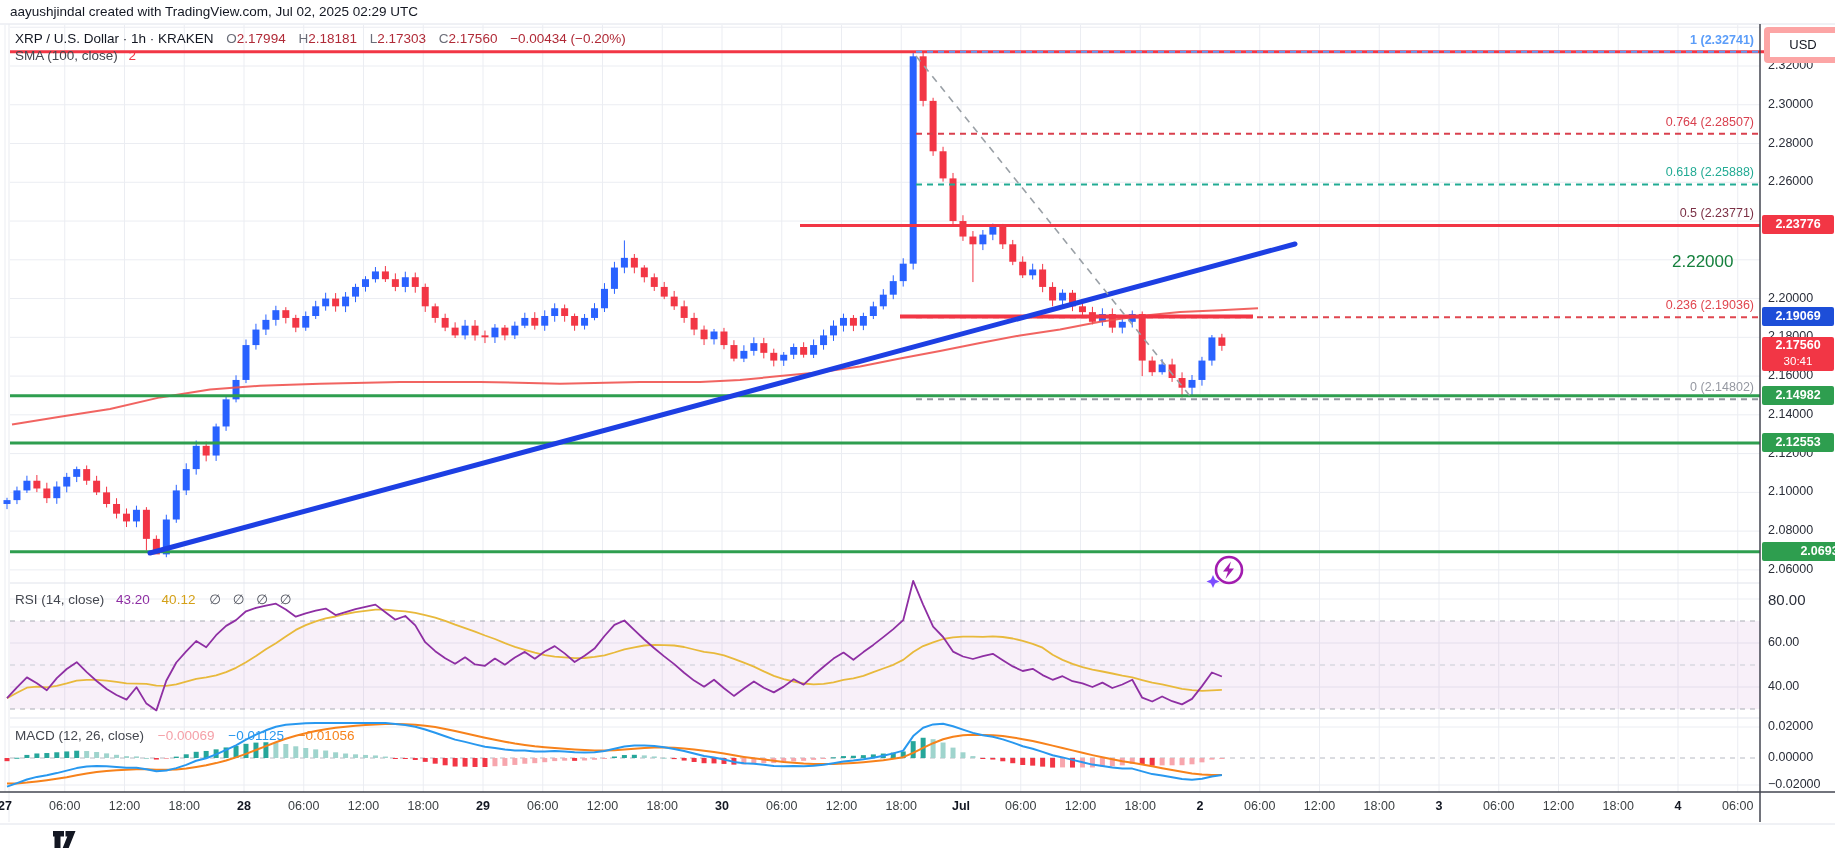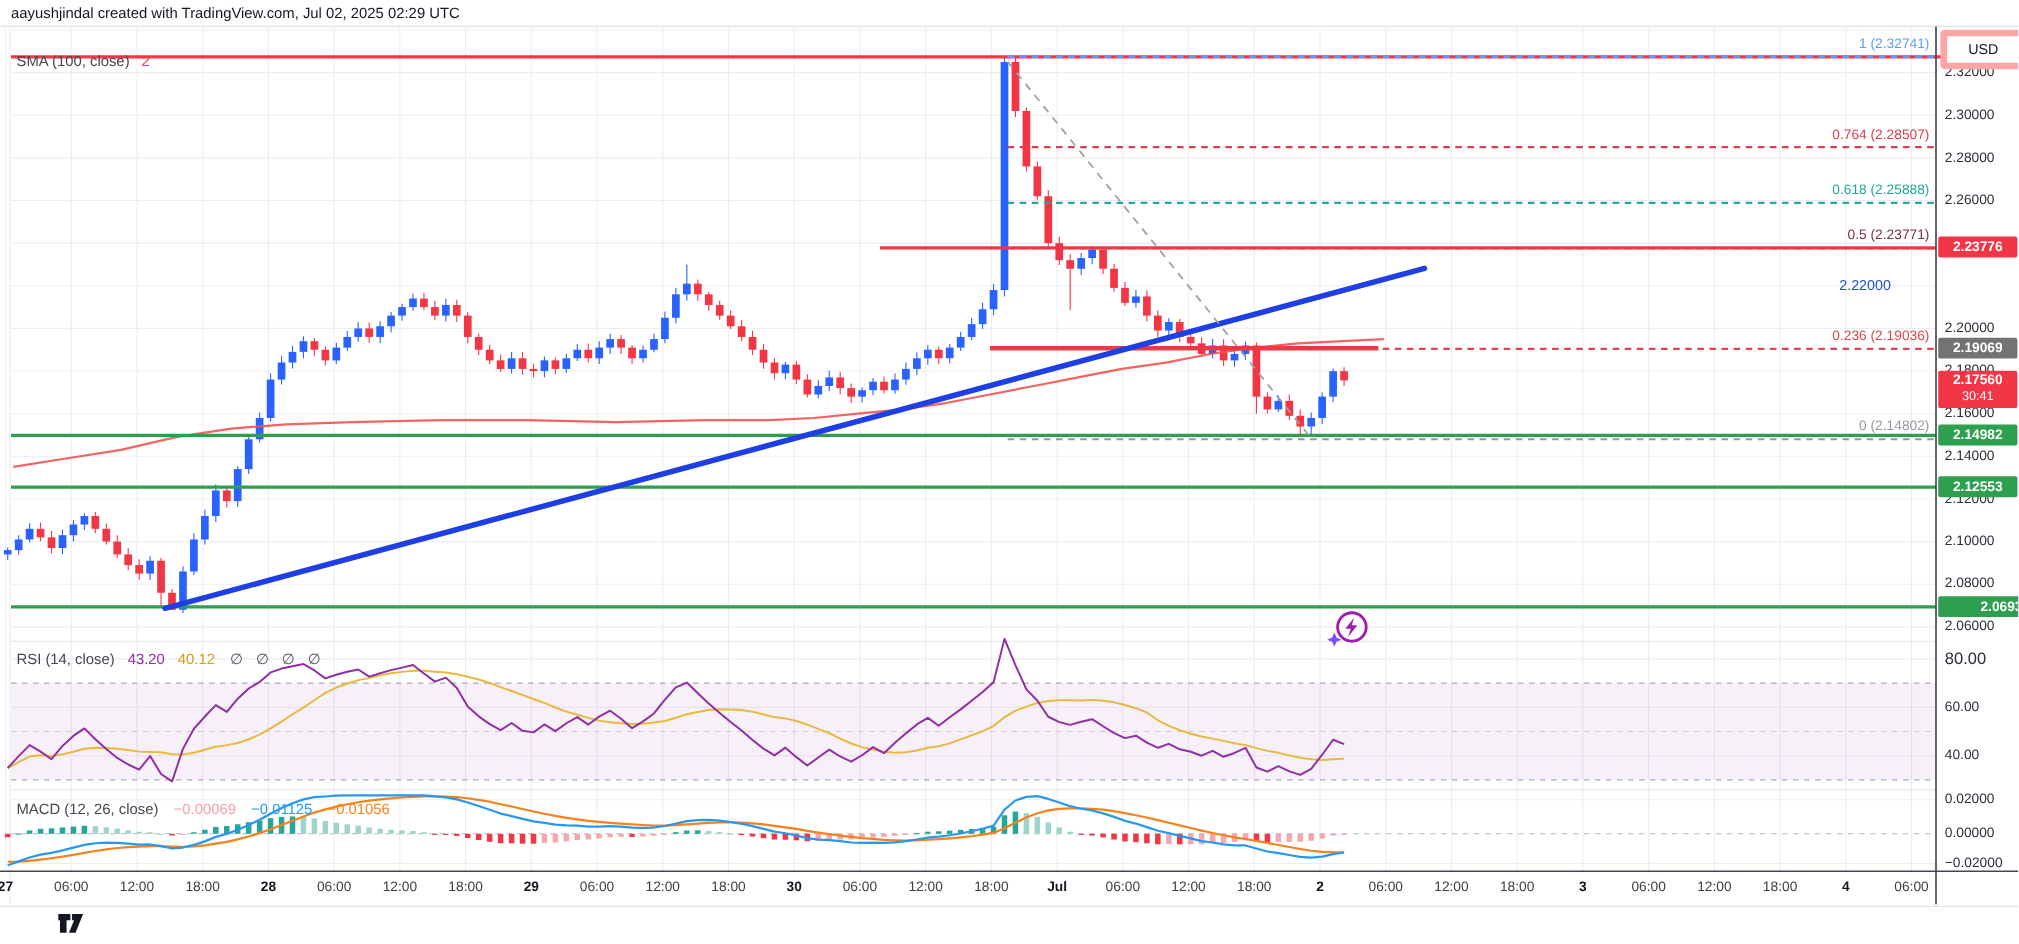--- a/index.html
+++ b/index.html
@@ -478,20 +478,28 @@
       <rect x="1189.502" y="758" width="5" height="6.312472389936033" fill="#f7a6ad"></rect>
       <rect x="1199.46" y="758" width="5" height="4.339423786179623" fill="#f7a6ad"></rect>
       <rect x="1209.4180000000001" y="758" width="5" height="1.620175424517015" fill="#f7a6ad"></rect>
       <rect x="1219.376" y="758" width="5" height="1" fill="#f7a6ad"></rect>
       <polyline points="7.0,783.4 17.0,783.4 26.9,782.6 36.9,781.5 46.8,780.2 56.8,778.8 66.7,777.2 76.7,775.3 86.7,773.6 96.6,772.1 106.6,770.9 116.5,770.2 126.5,769.7 136.5,769.3 146.4,769.3 156.4,769.7 166.3,769.8 176.3,769.5 186.2,768.6 196.2,767.0 206.2,765.3 216.1,763.1 226.1,760.5 236.0,757.4 246.0,753.9 256.0,750.0 265.9,746.1 275.9,742.2 285.8,738.7 295.8,735.8 305.7,733.3 315.7,731.1 325.7,729.3 335.6,727.8 345.6,726.7 355.5,725.8 365.5,725.0 375.4,724.4 385.4,724.0 395.4,724.0 405.3,724.2 415.3,724.7 425.2,725.7 435.2,727.1 445.2,728.9 455.1,731.1 465.1,733.2 475.0,735.5 485.0,737.7 494.9,739.8 504.9,741.7 514.9,743.5 524.8,744.9 534.8,746.2 544.7,747.2 554.7,748.0 564.6,748.7 574.6,749.4 584.6,750.0 594.5,750.5 604.5,750.6 614.4,750.2 624.4,749.5 634.4,748.7 644.3,748.0 654.3,747.6 664.2,747.6 674.2,747.8 684.1,748.5 694.1,749.5 704.1,750.8 714.0,752.1 724.0,753.6 733.9,755.3 743.9,756.9 753.9,758.3 763.8,759.6 773.8,760.8 783.7,761.9 793.7,762.7 803.6,763.5 813.6,763.9 823.6,764.1 833.5,763.9 843.5,763.4 853.4,762.9 863.4,762.2 873.3,761.3 883.3,760.2 893.3,758.8 903.2,757.2 913.2,752.9 923.1,747.9 933.1,743.2 943.1,739.3 953.0,736.7 963.0,735.3 972.9,734.8 982.9,734.9 992.8,735.3 1002.8,736.1 1012.8,737.4 1022.7,739.2 1032.7,741.1 1042.6,743.2 1052.6,745.6 1062.5,748.0 1072.5,750.4 1082.5,752.7 1092.4,755.1 1102.4,757.3 1112.3,759.3 1122.3,761.2 1132.3,762.7 1142.2,764.4 1152.2,766.3 1162.1,768.2 1172.1,770.0 1182.0,771.8 1192.0,773.4 1202.0,774.5 1211.9,774.9 1221.9,774.9" fill="none" stroke="#f7821b" stroke-width="2" stroke-linejoin="round"></polyline>
       <polyline points="7.0,786.6 17.0,783.1 26.9,779.5 36.9,776.9 46.8,775.3 56.8,773.1 66.7,770.6 76.7,768.1 86.7,766.6 96.6,766.1 106.6,766.3 116.5,767.0 126.5,767.8 136.5,767.7 146.4,769.2 156.4,771.2 166.3,770.5 176.3,768.1 186.2,764.9 196.2,760.8 206.2,758.2 216.1,754.4 226.1,749.9 236.0,745.3 246.0,739.7 256.0,734.6 265.9,730.3 275.9,726.7 285.8,724.7 295.8,724.1 305.7,723.3 315.7,723.0 325.7,723.0 335.6,723.0 345.6,723.0 355.5,723.0 365.5,723.0 375.4,723.0 385.4,723.0 395.4,724.0 405.3,725.0 415.3,726.7 425.2,729.5 435.2,732.8 445.2,736.2 455.1,739.6 465.1,741.9 475.0,744.4 485.0,746.7 494.9,748.0 504.9,749.6 514.9,750.4 524.8,750.6 534.8,751.4 544.7,751.4 554.7,751.1 564.6,751.4 574.6,752.3 584.6,752.6 594.5,752.3 604.5,750.9 614.4,748.7 624.4,746.5 634.4,745.5 644.3,745.4 654.3,746.1 664.2,747.3 674.2,748.9 684.1,751.0 694.1,753.5 704.1,756.0 714.0,757.5 724.0,759.5 733.9,761.9 743.9,763.3 753.9,763.8 763.8,764.7 773.8,765.9 783.7,766.3 793.7,766.1 803.6,766.3 813.6,765.8 823.6,764.7 833.5,763.2 843.5,761.5 853.4,760.6 863.4,759.3 873.3,757.7 883.3,755.7 893.3,753.4 903.2,750.6 913.2,736.1 923.1,727.7 933.1,724.4 943.1,723.8 953.0,726.3 963.0,729.6 972.9,732.9 982.9,735.2 992.8,736.8 1002.8,739.4 1012.8,742.6 1022.7,746.2 1032.7,748.7 1042.6,751.9 1052.6,755.2 1062.5,757.4 1072.5,759.9 1082.5,762.2 1092.4,764.6 1102.4,765.9 1112.3,767.6 1122.3,768.5 1132.3,768.6 1142.2,771.4 1152.2,774.1 1162.1,775.6 1172.1,777.3 1182.0,779.0 1192.0,779.7 1202.0,778.8 1211.9,776.5 1221.9,775.0" fill="none" stroke="#2898ef" stroke-width="2" stroke-linejoin="round"></polyline>
       <line x1="1760" y1="24" x2="1760" y2="822" stroke="#434651" stroke-width="1.5"></line>
       <line x1="0" y1="792" x2="1835" y2="792" stroke="#434651" stroke-width="1.5"></line>
     </svg>
 
+  <div class="abs legend1">
+    <span class="sym">XRP / U.S. Dollar · 1h · KRAKEN</span>
+    <span class="k">O</span><span class="v">2.17994</span>
+    <span class="k">H</span><span class="v">2.18181</span>
+    <span class="k">L</span><span class="v">2.17303</span>
+    <span class="k">C</span><span class="v">2.17560</span>
+    <span class="chg">−0.00434 (−0.20%)</span>
+  </div>
 
   <div class="abs legend2">
     <span>SMA (100, close)</span>
     <span class="v">2</span>
   </div>
 
   <div class="abs paneleg" style="left:15px;top:591px;">
     <span>RSI (14, close)</span>
     <span style="color:#8e2fa3;margin-left:8px;">43.20</span>
     <span style="color:#d4a017;margin-left:8px;">40.12</span>
@@ -510,37 +518,37 @@
   <div id="cur-badge">
     <div class="p">2.17560</div>
     <div class="c">30:41</div>
   </div>
 
   <div id="axis-overlays">
       <div style="position: absolute; left: 1768px; top: 58px; font-size: 12.5px; color: rgb(42, 46, 57); z-index: 3;">2.32000</div>
       <div style="position: absolute; left: 1768px; top: 96.76px; font-size: 12.5px; color: rgb(42, 46, 57); z-index: 3;">2.30000</div>
       <div style="position: absolute; left: 1768px; top: 135.52px; font-size: 12.5px; color: rgb(42, 46, 57); z-index: 3;">2.28000</div>
       <div style="position: absolute; left: 1768px; top: 174.28px; font-size: 12.5px; color: rgb(42, 46, 57); z-index: 3;">2.26000</div>
-      <div style="position: absolute; left: 1672px; top: 251.8px; font-size: 13px; color: #1d4ed8; z-index: 3;">2.22000</div>
+      <div style="position: absolute; left: 1672px; top: 251.8px; font-size: 17px; color: #15803d; z-index: 3;">2.22000</div>
       <div style="position: absolute; left: 1768px; top: 290.56px; font-size: 12.5px; color: rgb(42, 46, 57); z-index: 3;">2.20000</div>
       <div style="position: absolute; left: 1768px; top: 329.32px; font-size: 12.5px; color: rgb(42, 46, 57); z-index: 3;">2.18000</div>
       <div style="position: absolute; left: 1768px; top: 368.08px; font-size: 12.5px; color: rgb(42, 46, 57); z-index: 3;">2.16000</div>
       <div style="position: absolute; left: 1768px; top: 406.84px; font-size: 12.5px; color: rgb(42, 46, 57); z-index: 3;">2.14000</div>
       <div style="position: absolute; left: 1768px; top: 445.6px; font-size: 12.5px; color: rgb(42, 46, 57); z-index: 3;">2.12000</div>
       <div style="position: absolute; left: 1768px; top: 484.36px; font-size: 12.5px; color: rgb(42, 46, 57); z-index: 3;">2.10000</div>
       <div style="position: absolute; left: 1768px; top: 523.12px; font-size: 12.5px; color: rgb(42, 46, 57); z-index: 3;">2.08000</div>
       <div style="position: absolute; left: 1768px; top: 561.88px; font-size: 12.5px; color: rgb(42, 46, 57); z-index: 3;">2.06000</div>
       <div style="position: absolute; left: 1768px; top: 591px; font-size: 15px; color: rgb(42, 46, 57); z-index: 3;">80.00</div>
       <div style="position: absolute; left: 1768px; top: 635px; font-size: 12.5px; color: rgb(42, 46, 57); z-index: 3;">60.00</div>
       <div style="position: absolute; left: 1768px; top: 679px; font-size: 12.5px; color: rgb(42, 46, 57); z-index: 3;">40.00</div>
       <div style="position: absolute; left: 1768px; top: 719px; font-size: 12.5px; color: rgb(42, 46, 57); z-index: 3;">0.02000</div>
       <div style="position: absolute; left: 1768px; top: 750px; font-size: 12.5px; color: rgb(42, 46, 57); z-index: 3;">0.00000</div>
       <div style="position: absolute; left: 1768px; top: 777px; font-size: 12.5px; color: rgb(42, 46, 57); z-index: 3;">−0.02000</div>
       <div style="position: absolute; left: 1762px; top: 215.381px; width: 72px; height: 19px; background: rgb(242, 54, 69); color: rgb(255, 255, 255); font-size: 12.5px; font-weight: 700; text-align: center; line-height: 19px; border-radius: 2px; z-index: 6;">2.23776</div>
-      <div style="position: absolute; left: 1762px; top: 306.603px; width: 72px; height: 19px; background: #737373; color: rgb(255, 255, 255); font-size: 12.5px; font-weight: 700; text-align: center; line-height: 19px; border-radius: 2px; z-index: 6;">2.19069</div>
+      <div style="position: absolute; left: 1762px; top: 306.603px; width: 72px; height: 19px; background: #1d4ed8; color: rgb(255, 255, 255); font-size: 12.5px; font-weight: 700; text-align: center; line-height: 19px; border-radius: 2px; z-index: 6;">2.19069</div>
       <div style="position: absolute; left: 1762px; top: 385.809px; width: 72px; height: 19px; background: rgb(46, 158, 79); color: rgb(255, 255, 255); font-size: 12.5px; font-weight: 700; text-align: center; line-height: 19px; border-radius: 2px; z-index: 6;">2.14982</div>
       <div style="position: absolute; left: 1762px; top: 432.883px; width: 72px; height: 19px; background: rgb(46, 158, 79); color: rgb(255, 255, 255); font-size: 12.5px; font-weight: 700; text-align: center; line-height: 19px; border-radius: 2px; z-index: 6;">2.12553</div>
       <div style="position: absolute; left: 1762px; top: 541.682px; width: 72px; height: 19px; background: rgb(46, 158, 79); color: rgb(255, 255, 255); font-size: 12.5px; font-weight: 700; text-align: center; line-height: 19px; border-radius: 2px; z-index: 6; padding-left: 25px;">2.06939</div>
     </div>
   <div id="time-overlays">
       <div style="position: absolute; left: 5px; top: 799px; font-size: 12.5px; transform: translateX(-50%); z-index: 3; font-weight: 700; color: rgb(19, 23, 34);">27</div>
       <div style="position: absolute; left: 64.75px; top: 799px; font-size: 12.5px; transform: translateX(-50%); z-index: 3; color: rgb(60, 64, 67);">06:00</div>
       <div style="position: absolute; left: 124.5px; top: 799px; font-size: 12.5px; transform: translateX(-50%); z-index: 3; color: rgb(60, 64, 67);">12:00</div>
       <div style="position: absolute; left: 184.25px; top: 799px; font-size: 12.5px; transform: translateX(-50%); z-index: 3; color: rgb(60, 64, 67);">18:00</div>
       <div style="position: absolute; left: 244px; top: 799px; font-size: 12.5px; transform: translateX(-50%); z-index: 3; font-weight: 700; color: rgb(19, 23, 34);">28</div>
@@ -564,21 +572,21 @@
       <div style="position: absolute; left: 1319.5px; top: 799px; font-size: 12.5px; transform: translateX(-50%); z-index: 3; color: rgb(60, 64, 67);">12:00</div>
       <div style="position: absolute; left: 1379.25px; top: 799px; font-size: 12.5px; transform: translateX(-50%); z-index: 3; color: rgb(60, 64, 67);">18:00</div>
       <div style="position: absolute; left: 1439px; top: 799px; font-size: 12.5px; transform: translateX(-50%); z-index: 3; font-weight: 700; color: rgb(19, 23, 34);">3</div>
       <div style="position: absolute; left: 1498.75px; top: 799px; font-size: 12.5px; transform: translateX(-50%); z-index: 3; color: rgb(60, 64, 67);">06:00</div>
       <div style="position: absolute; left: 1558.5px; top: 799px; font-size: 12.5px; transform: translateX(-50%); z-index: 3; color: rgb(60, 64, 67);">12:00</div>
       <div style="position: absolute; left: 1618.25px; top: 799px; font-size: 12.5px; transform: translateX(-50%); z-index: 3; color: rgb(60, 64, 67);">18:00</div>
       <div style="position: absolute; left: 1678px; top: 799px; font-size: 12.5px; transform: translateX(-50%); z-index: 3; font-weight: 700; color: rgb(19, 23, 34);">4</div>
       <div style="position: absolute; left: 1737.75px; top: 799px; font-size: 12.5px; transform: translateX(-50%); z-index: 3; color: rgb(60, 64, 67);">06:00</div>
     </div>
   <div id="fib-overlays">
-      <div style="position: absolute; left: 1754px; top: 32.6394px; font-size: 12.5px; color: rgb(91, 157, 249); transform: translateX(-100%); z-index: 4; white-space: nowrap;">1 (2.32741)</div>
+      <div style="position: absolute; left: 1754px; top: 32.6394px; font-size: 12.5px; color: rgb(91, 157, 249); transform: translateX(-100%); z-index: 4; white-space: nowrap; font-weight: bold;">1 (2.32741)</div>
       <div style="position: absolute; left: 1754px; top: 114.694px; font-size: 12.5px; color: rgb(217, 64, 78); transform: translateX(-100%); z-index: 4; white-space: nowrap;">0.764 (2.28507)</div>
       <div style="position: absolute; left: 1754px; top: 165.451px; font-size: 12.5px; color: rgb(34, 171, 148); transform: translateX(-100%); z-index: 4; white-space: nowrap;">0.618 (2.25888)</div>
       <div style="position: absolute; left: 1754px; top: 206.478px; font-size: 12.5px; color: rgb(123, 48, 69); transform: translateX(-100%); z-index: 4; white-space: nowrap;">0.5 (2.23771)</div>
       <div style="position: absolute; left: 1754px; top: 298.242px; font-size: 12.5px; color: rgb(224, 70, 79); transform: translateX(-100%); z-index: 4; white-space: nowrap;">0.236 (2.19036)</div>
       <div style="position: absolute; left: 1754px; top: 380.297px; font-size: 12.5px; color: rgb(149, 152, 161); transform: translateX(-100%); z-index: 4; white-space: nowrap;">0 (2.14802)</div>
     </div>
 
   <svg class="abs" style="left:1204px;top:550px;z-index:4;" width="44" height="44" viewBox="0 0 44 44">
     <circle cx="25" cy="20" r="13" fill="none" stroke="#a21caf" stroke-width="2.6"></circle>
     <path d="M27 11.5 L19 21.5 L24 21.5 L21.5 29 L30 18.5 L25 18.5 Z" fill="#a21caf"></path>

